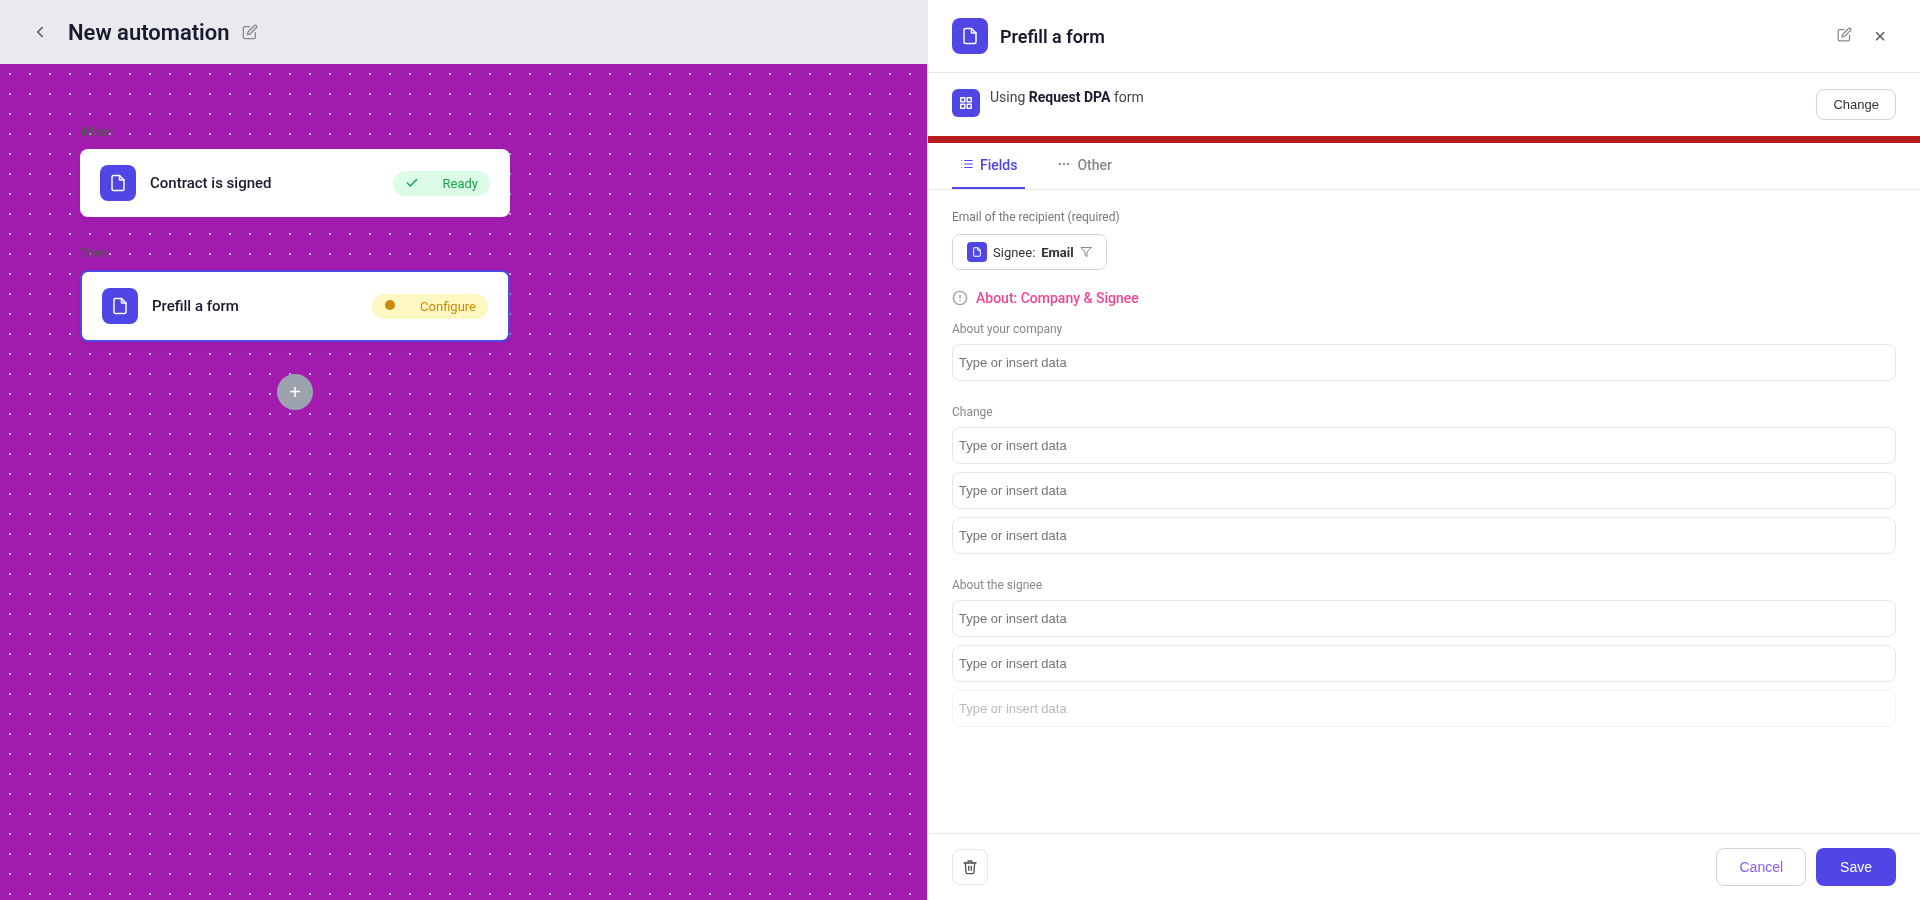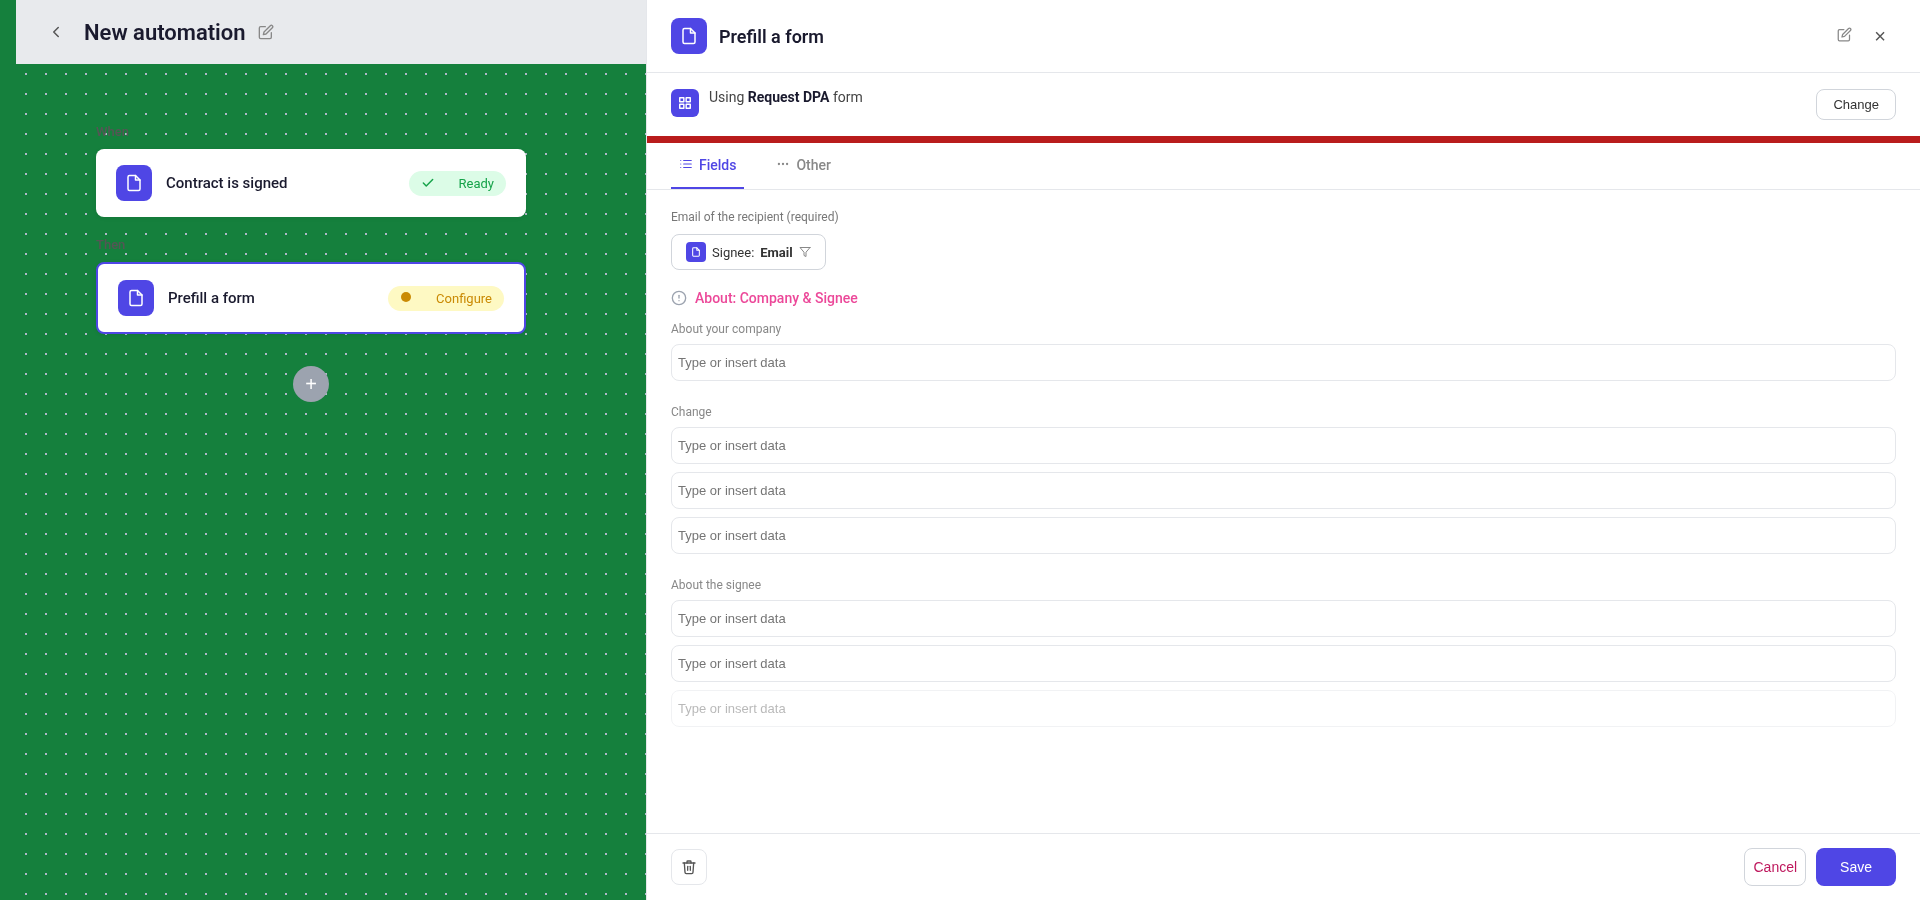--- a/index.html
+++ b/index.html
@@ -1,25 +1,24 @@
 <!DOCTYPE html>
 <html><head>
   <meta charset="utf-8">
   <style>
     * { box-sizing: border-box; margin: 0; padding: 0; }
     body { font-family: -apple-system, BlinkMacSystemFont, 'Segoe UI', Roboto, sans-serif; background: #e8eaed; width: 1920px; height: 900px; overflow: hidden; display: flex; }
 
     
     .left-panel {
-      width: 646px;
+      width: 927px;
       height: 900px;
-      background: #15803d;
+      background: #a21caf;
       position: relative;
       flex-shrink: 0;
-      padding-left: 16px;
     }
 
     .top-bar {
       display: flex;
       align-items: center;
       padding: 16px 24px;
       gap: 12px;
       background: #e8eaed;
       height: 64px;
     }
@@ -107,21 +106,21 @@
     .status-badge.ready {
       background: #dcfce7;
       color: #16a34a;
     }
 
     .status-badge.configure {
       background: #fef9c3;
       color: #ca8a04;
     }
 
-    .when-section { margin-bottom: 20px; }
+    .when-section { margin-bottom: 28px; }
     .then-section { margin-top: 20px; }
 
     .add-btn {
       width: 36px; height: 36px;
       border-radius: 50%;
       background: #9ca3af;
       border: none;
       cursor: pointer;
       display: flex; align-items: center; justify-content: center;
       color: white;
@@ -333,27 +332,27 @@
       display: flex; align-items: center; justify-content: center;
       color: #555;
     }
 
     .footer-right {
       display: flex;
       gap: 10px;
     }
 
     .cancel-btn {
-      padding: 10px 8px;
+      padding: 10px 22px;
       border: 1.5px solid #d1d5db;
       background: white;
       border-radius: 8px;
       font-size: 14px;
       font-weight: 500;
-      color: #be185d;
+      color: #8b5cf6;
       cursor: pointer;
     }
 
     .save-btn {
       padding: 10px 24px;
       border: none;
       background: #4f46e5;
       border-radius: 8px;
       font-size: 14px;
       font-weight: 500;

